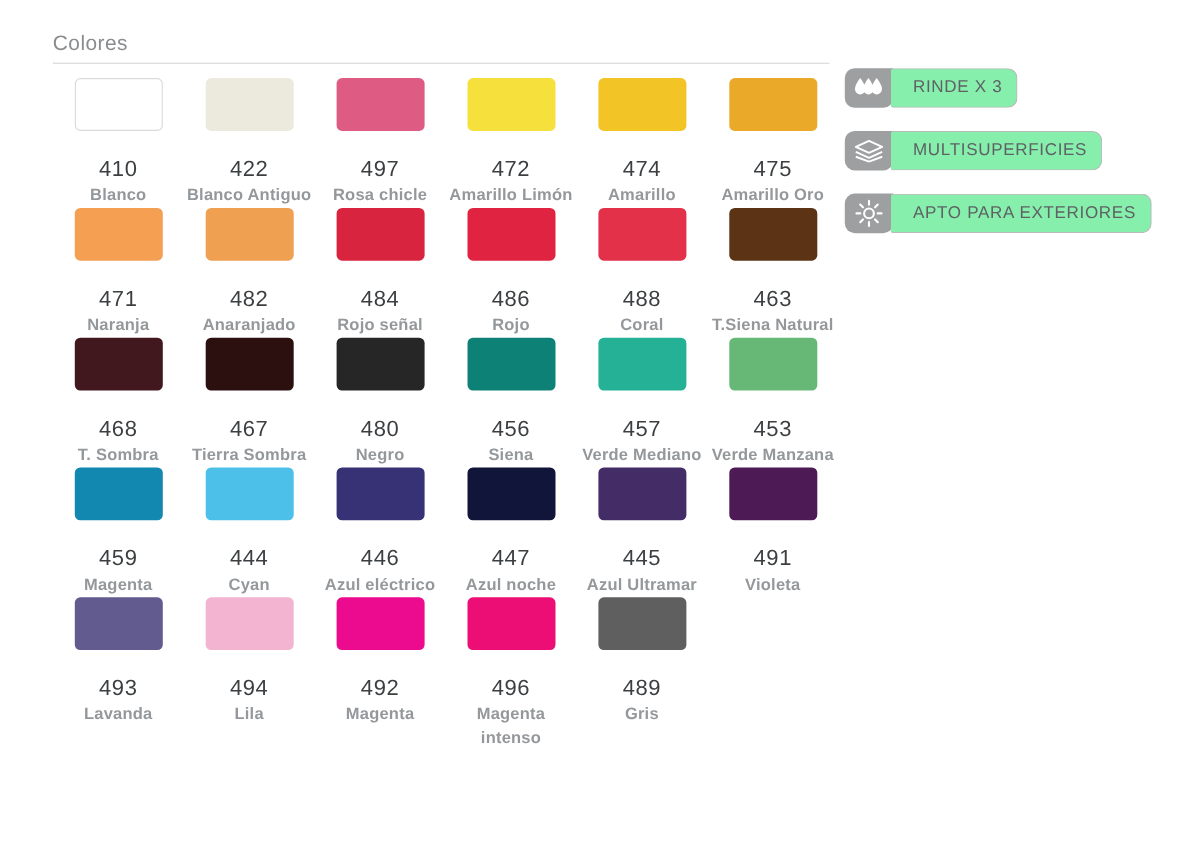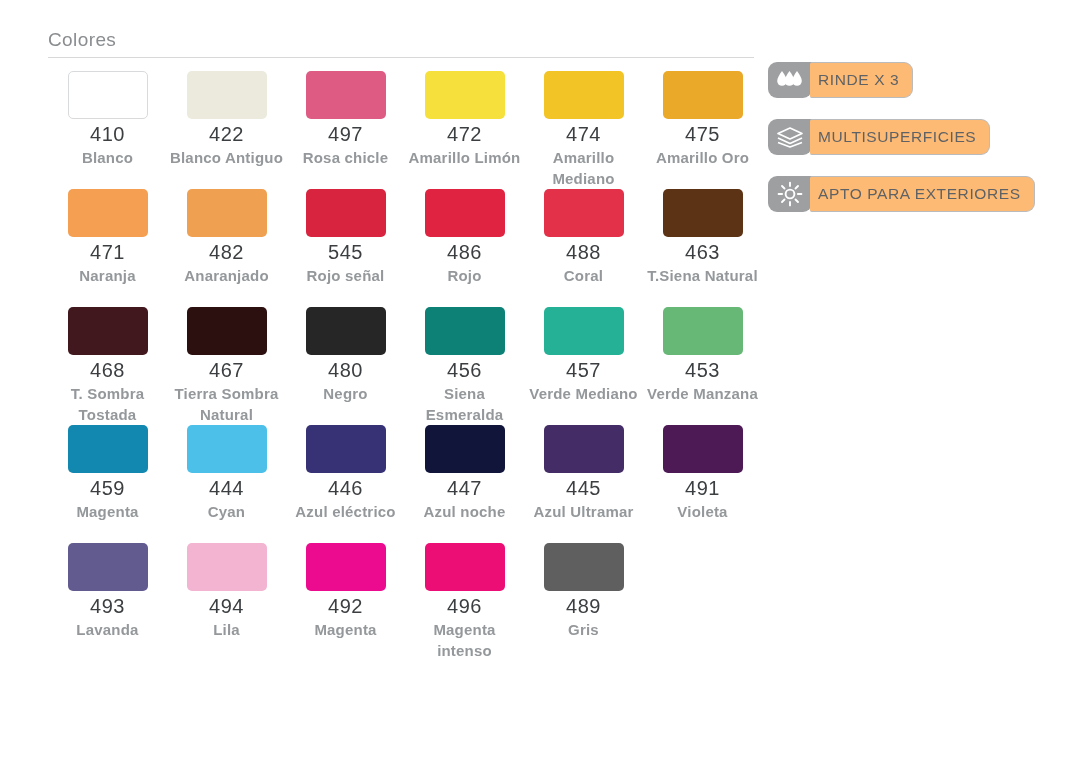--- a/index.html
+++ b/index.html
@@ -71,21 +71,21 @@
 
   .swatch.bordered {
     border: 1px solid #d9dadb;
   }
 
   .color-code {
     text-align: center;
     font-size: 20px;
     color: #3c3f41;
     line-height: 26px;
-    margin-top: 2px;
+    margin-top: 22px;
     letter-spacing: 0.5px;
   }
 
   .color-name {
     text-align: center;
     font-size: 15px;
     color: #94989b;
     line-height: 21px;
     letter-spacing: 0.2px;
     padding: 0 2px;
@@ -114,30 +114,30 @@
     border-top-left-radius: 9px;
     border-bottom-left-radius: 9px;
     border-bottom-right-radius: 9px;
     display: flex;
     align-items: center;
     justify-content: center;
     flex: none;
   }
 
   .badge-label {
-    background: #fdba74;
+    background: #86efac;
     border: 1px solid #b9bbbd;
     border-left: none;
     border-top-right-radius: 9px;
     border-bottom-right-radius: 9px;
     border-top-left-radius: 2px;
     border-bottom-left-radius: 2px;
     display: flex;
     align-items: center;
-    padding: 0 13px 0 8px;
+    padding: 0 13px 0 20px;
     font-size: 15.5px;
     color: #5f6265;
     letter-spacing: 0.6px;
     white-space: nowrap;
     margin-left: -2px;
     position: relative;
     z-index: 2;
   }
 
   .badge-icon svg { display: block; }
@@ -186,21 +186,21 @@
           <div class="color-code">471</div>
           <div class="color-name">Naranja</div>
         </div>
         <div class="color-cell">
           <div class="swatch" style="background: rgb(240, 160, 81);"></div>
           <div class="color-code">482</div>
           <div class="color-name">Anaranjado</div>
         </div>
         <div class="color-cell">
           <div class="swatch" style="background: rgb(216, 36, 63);"></div>
-          <div class="color-code">545</div>
+          <div class="color-code">484</div>
           <div class="color-name">Rojo señal</div>
         </div>
         <div class="color-cell">
           <div class="swatch" style="background: rgb(224, 35, 64);"></div>
           <div class="color-code">486</div>
           <div class="color-name">Rojo</div>
         </div>
         <div class="color-cell">
           <div class="swatch" style="background: rgb(226, 49, 73);"></div>
           <div class="color-code">488</div>

